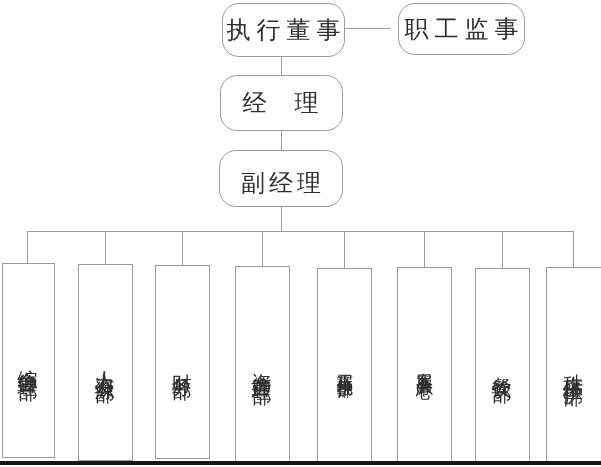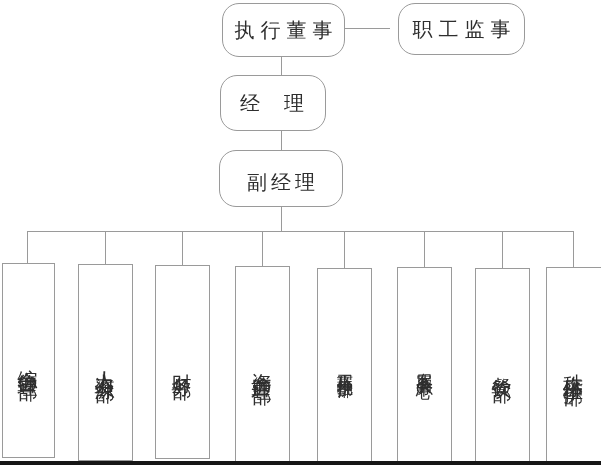--- a/index.html
+++ b/index.html
@@ -21,36 +21,36 @@
     position: absolute;
     box-sizing: border-box;
     border: 1px solid #9a9a9a;
     background: #ffffff;
     display: flex;
     align-items: center;
     justify-content: center;
   }
   .rounded {
     border-radius: 17px;
-    font-size: 20px;
+    font-size: 24px;
   }
   .dept {
     writing-mode: vertical-rl;
     text-orientation: upright;
     font-size: 20px;
   }
   .dept span { letter-spacing: 3px; }
   .node span { white-space: nowrap; }
 
   
   #node-executive-director { left: 222px; top: 3px;  width: 123px; height: 54px; }
   #node-executive-director span { letter-spacing: 6px; margin-left: 6px; }
   #node-staff-supervisor   { left: 398px; top: 3px;  width: 127px; height: 52px; }
   #node-staff-supervisor span { letter-spacing: 6px; margin-left: 6px; }
-  #node-manager            { left: 220px; top: 75px; width: 106px; height: 56px; }
+  #node-manager            { left: 220px; top: 75px; width: 123px; height: 56px; }
   #node-manager span { letter-spacing: 2px; }
   #node-deputy-manager     { left: 219px; top: 150px; width: 124px; height: 57px; }
   #node-deputy-manager span { letter-spacing: 4px; margin-left: 4px; margin-top: 8px; }
 
   
   #dept-0 { left: 2px;   top: 263px; width: 53px; height: 195px; }
   #dept-1 { left: 78px;  top: 264px; width: 55px; height: 197px; }
   #dept-2 { left: 155px; top: 265px; width: 55px; height: 194px; }
   #dept-3 { left: 235px; top: 266px; width: 55px; height: 196px; }
   #dept-4 { left: 317px; top: 268px; width: 55px; height: 194px; font-size: 16px; }

